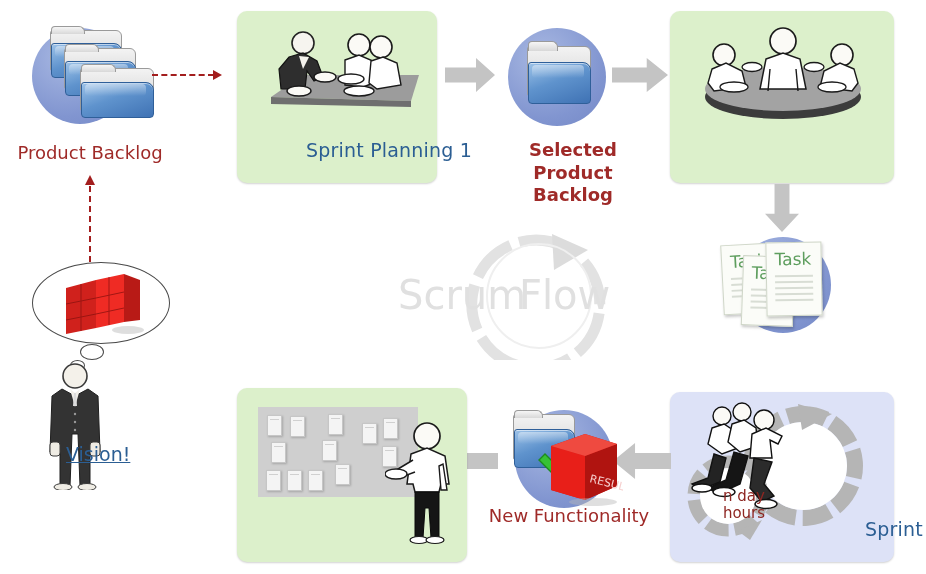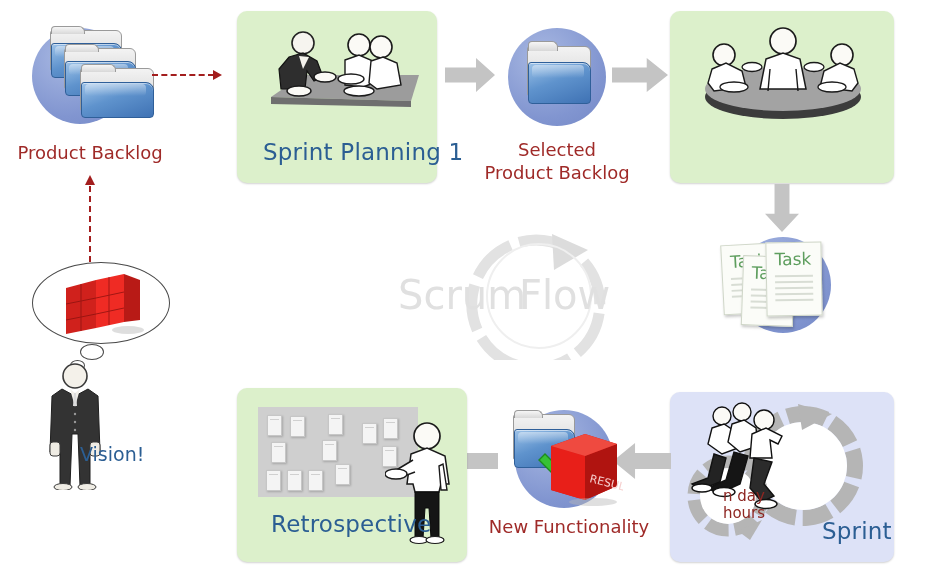--- a/index.html
+++ b/index.html
@@ -14,22 +14,22 @@
 
   
   .panel{
     position:absolute;border-radius:10px;
     box-shadow:0 1px 2px rgba(0,0,0,.18);
   }
   .panel.green{background:#dcf0cb;}
   .panel.blue{background:#dde2f7;}
 
   .panel-label{
-    position:absolute;color:#2b5e93;font-size:23px;
-    letter-spacing:.2px;white-space:nowrap;
+    position:absolute;color:#2b5e93;font-size:19px;
+    letter-spacing:.2px;white-space:nowrap;margin-left:43px;
   }
 
   
   .cap-red{
     position:absolute;color:#9f2a28;font-size:18px;
     text-align:center;line-height:1.25;white-space:pre-line;
   }
   .cap-blue{
     position:absolute;color:#2b5e93;font-size:19px;white-space:nowrap;
   }
@@ -186,21 +186,21 @@
       <path d="M42 31 L44 31 L45 44 L41 44 Z" fill="#dcdcdc"></path>
       <rect x="18" y="80" width="10" height="14" rx="3" fill="#efece4" stroke="#3a3a3a" stroke-width="1"></rect>
       <rect x="58" y="80" width="10" height="14" rx="3" fill="#efece4" stroke="#3a3a3a" stroke-width="1"></rect>
       <ellipse cx="31" cy="125" rx="9" ry="3.5" fill="#efece4" stroke="#3a3a3a" stroke-width="1"></ellipse>
       <ellipse cx="55" cy="125" rx="9" ry="3.5" fill="#efece4" stroke="#3a3a3a" stroke-width="1"></ellipse>
       <circle cx="43" cy="52" r="1.2" fill="#999"></circle>
         <circle cx="43" cy="60" r="1.2" fill="#999"></circle>
       <circle cx="43" cy="68" r="1.2" fill="#999"></circle>
     </svg>
   </div>
-  <div class="cap-blue" style="left:80px;top:443px;">Vision!</div>
+  <div class="cap-blue" style="left:66px;top:443px;text-decoration:underline;">Vision!</div>
 
   <div class="panel green" style="left:237px;top:11px;width:200px;height:172px;">
     <svg width="170" height="90" viewBox="0 0 170 90" style="position:absolute;left:22px;top:18px;">
       <polygon points="12,68 44,46 160,46 152,72" fill="#9c9c9c"></polygon>
       <polygon points="12,68 152,72 152,78 12,75" fill="#6f6f6f"></polygon>
       <circle cx="44" cy="14" r="11" fill="#f6f4ef" stroke="#222" stroke-width="1.6"></circle>
       <path d="M30 28 L44 24 L58 32 L64 48 L55 52 L48 42 L46 60 L22 60 L20 40 Z" fill="#2e2e2e" stroke="#121212" stroke-width="1.2"></path>
       <path d="M40 27 L44 40 L50 28" fill="#f4f2ec"></path>
       <ellipse cx="66" cy="48" rx="11" ry="5" fill="#fbfaf6" stroke="#1a1a1a" stroke-width="1.4"></ellipse>
       <ellipse cx="40" cy="62" rx="12" ry="5" fill="#fbfaf6" stroke="#1a1a1a" stroke-width="1.4"></ellipse>
@@ -217,21 +217,21 @@
   <div class="arrow-r" style="left:445px;top:58px;width:50px;height:34px;"></div>
 
   <div class="disc" style="left:508px;top:28px;width:98px;height:98px;"></div>
   <div class="folder" style="left:527px;top:46px;width:64px;height:58px;">
     <div class="back"></div>
       <div class="tab"></div>
     <div class="front">
         <div class="sheen"></div>
       </div>
   </div>
-  <div class="cap-red" style="left:475px;top:139px;width:164px;">Selected
+  <div class="cap-red" style="left:491px;top:139px;width:164px;font-weight:bold;">Selected
 Product Backlog</div>
 
   <div class="arrow-r" style="left:612px;top:58px;width:56px;height:34px;"></div>
 
   <div class="panel green" style="left:670px;top:11px;width:224px;height:172px;">
     <svg width="186" height="98" viewBox="0 0 186 98" style="position:absolute;left:20px;top:14px;">
       <ellipse cx="93" cy="72" rx="78" ry="22" fill="#3c3c3c"></ellipse>
       <ellipse cx="93" cy="64" rx="78" ry="22" fill="#a3a3a3"></ellipse>
       <circle cx="93" cy="16" r="13" fill="#fbfaf6" stroke="#1a1a1a" stroke-width="1.7"></circle>
       <path d="M76 34 L93 28 L110 34 L116 64 L70 64 Z" fill="#ffffff" stroke="#1a1a1a" stroke-width="1.5"></path>
@@ -332,21 +332,21 @@
     </svg>
     <svg width="78" height="80" viewBox="0 0 78 80" style="position:absolute;left:40px;top:24px;">
       <polygon points="6,18 40,6 72,16 72,58 40,72 6,62" fill="#d61a16"></polygon>
       <polygon points="6,18 40,28 40,72 6,62" fill="#e81f19"></polygon>
       <polygon points="40,28 72,16 72,58 40,72" fill="#b01410"></polygon>
       <polygon points="6,18 40,6 72,16 40,28" fill="#ef4a40"></polygon>
       <text x="44" y="54" font-family="DejaVu Sans" font-size="11" fill="#f6cfce" transform="rotate(14 44 54)">RESULT</text>
       <ellipse cx="48" cy="74" rx="24" ry="4" fill="#b9b9b9" opacity=".45"></ellipse>
     </svg>
   </div>
-  <div class="cap-red" style="left:478px;top:516px;width:182px;">New Functionality</div>
+  <div class="cap-red" style="left:478px;top:505px;width:182px;">New Functionality</div>
 
   <div class="arrow-l" style="left:440px;top:443px;width:58px;height:36px;"></div>
 
   <div class="panel green" style="left:237px;top:388px;width:230px;height:174px;">
     <div class="board" style="left:21px;top:19px;width:160px;height:90px;">
       <div class="sticky" style="left:9px;top:8px;width:13px;height:19px;">
           <i></i>
         </div>
       <div class="sticky" style="left:32px;top:9px;width:13px;height:19px;">
           <i></i>
@@ -385,16 +385,15 @@
     <svg width="78" height="130" viewBox="0 0 78 130" style="position:absolute;left:148px;top:32px;">
       <circle cx="42" cy="16" r="13" fill="#fbfaf6" stroke="#1a1a1a" stroke-width="1.7"></circle>
       <path d="M26 34 L42 28 L60 36 L64 64 L56 64 L54 72 L30 72 L28 64 L22 64 Z" fill="#ffffff" stroke="#1a1a1a" stroke-width="1.5"></path>
       <path d="M28 40 L8 52 L14 58 L30 52" fill="#ffffff" stroke="#1a1a1a" stroke-width="1.5"></path>
       <ellipse cx="11" cy="54" rx="11" ry="5" fill="#ffffff" stroke="#1a1a1a" stroke-width="1.4"></ellipse>
       <path d="M58 44 L62 70 L56 70 L54 46 Z" fill="#ffffff" stroke="#1a1a1a" stroke-width="1.4"></path>
       <path d="M30 72 L30 118 L38 118 L40 88 L44 88 L46 118 L54 118 L54 72 Z" fill="#151515" stroke="#0a0a0a" stroke-width="1"></path>
       <ellipse cx="34" cy="120" rx="9" ry="3.5" fill="#ffffff" stroke="#1a1a1a" stroke-width="1.2"></ellipse>
       <ellipse cx="50" cy="120" rx="9" ry="3.5" fill="#ffffff" stroke="#1a1a1a" stroke-width="1.2"></ellipse>
     </svg>
-    <div class="panel-label" style="left:34px;top:123px;">Retrospective</div>
   </div>
 
 </div>
 
 </body></html>

